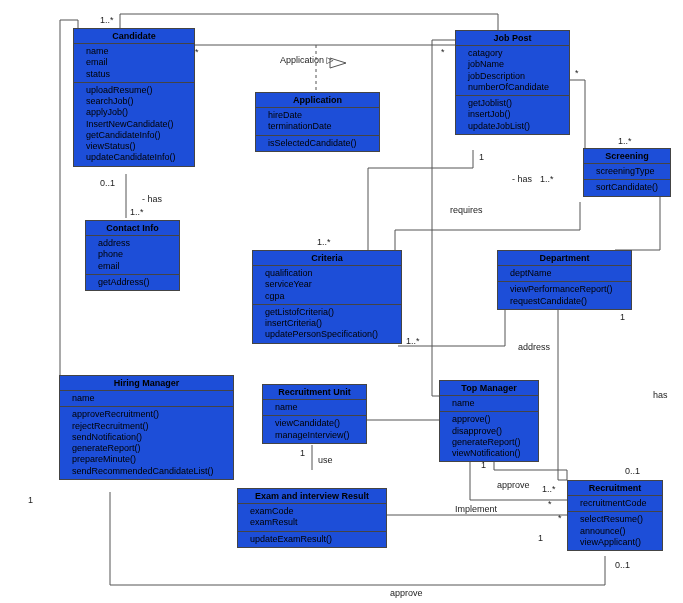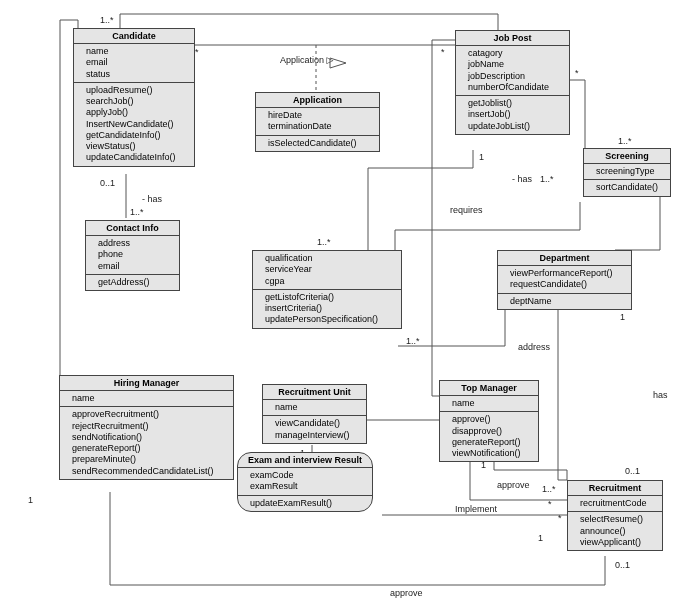--- a/index.html
+++ b/index.html
@@ -7,21 +7,21 @@
     padding: 0;
     width: 683px;
     height: 603px;
     background: #fff;
     font-family: Arial, sans-serif;
     font-size: 9px;
     position: relative;
   }
   .class-box {
     position: absolute;
-    background: #e5e5e5;
+    background: #1d4ed8;
     border: 1px solid #444;
     box-sizing: border-box;
   }
   .class-title {
     font-weight: bold;
     text-align: center;
     padding: 2px 4px;
     border-bottom: 1px solid #444;
   }
   .class-section {
@@ -181,40 +181,41 @@
     <div>address</div>
     <div>phone</div>
     <div>email</div>
   </div>
   <div class="class-section">
     <div>getAddress()</div>
   </div>
 </div>
 
 <div class="class-box" style="left:252px; top:250px; width:150px;">
+  <div class="class-title">Criteria</div>
   <div class="class-section">
     <div>qualification</div>
     <div>serviceYear</div>
     <div>cgpa</div>
   </div>
   <div class="class-section">
     <div>getListofCriteria()</div>
     <div>insertCriteria()</div>
     <div>updatePersonSpecification()</div>
   </div>
 </div>
 
 <div class="class-box" style="left:497px; top:250px; width:135px;">
   <div class="class-title">Department</div>
   <div class="class-section">
+    <div>deptName</div>
+  </div>
+  <div class="class-section">
     <div>viewPerformanceReport()</div>
     <div>requestCandidate()</div>
-  </div>
-  <div class="class-section">
-    <div>deptName</div>
   </div>
 </div>
 
 <div class="class-box" style="left:23px; top:375px; width:175px;margin-left:36px;">
   <div class="class-title">Hiring Manager</div>
   <div class="class-section">
     <div>name</div>
   </div>
   <div class="class-section">
     <div>approveRecruitment()</div>
@@ -243,21 +244,21 @@
     <div>name</div>
   </div>
   <div class="class-section">
     <div>approve()</div>
     <div>disapprove()</div>
     <div>generateReport()</div>
     <div>viewNotification()</div>
   </div>
 </div>
 
-<div class="class-box" style="left:237px; top:452px; width:136px;border-radius:14px;">
+<div class="class-box" style="left:237px; top:488px; width:150px;">
   <div class="class-title">Exam and interview Result</div>
   <div class="class-section">
     <div>examCode</div>
     <div>examResult</div>
   </div>
   <div class="class-section">
     <div>updateExamResult()</div>
   </div>
 </div>
 

